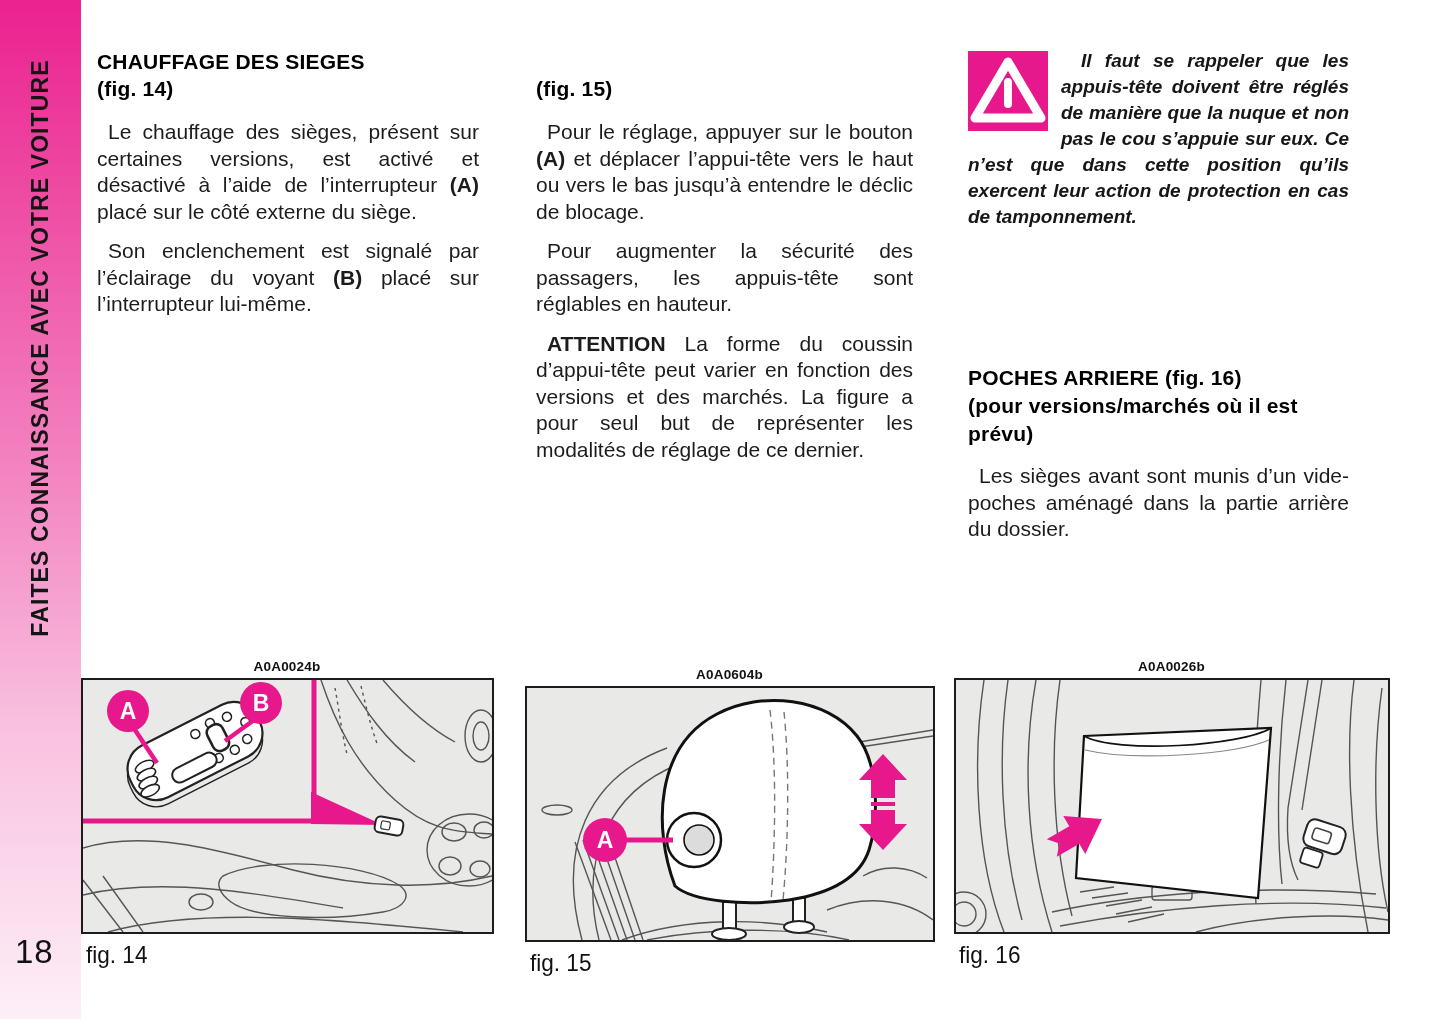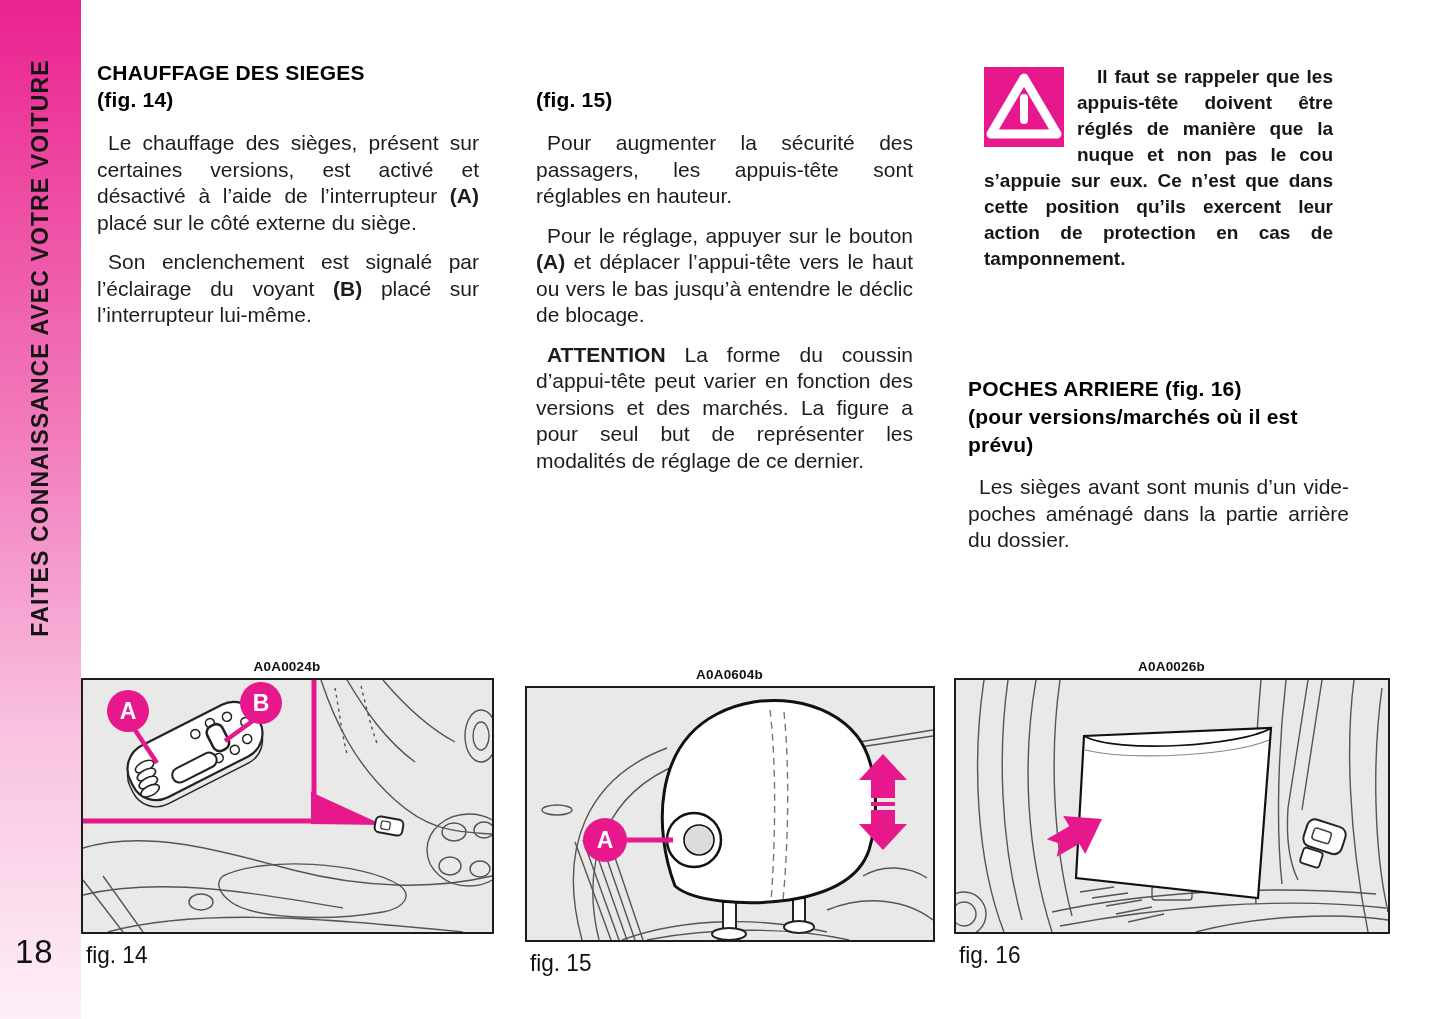--- a/index.html
+++ b/index.html
@@ -15,24 +15,24 @@
     white-space:nowrap; font-weight:bold; font-size:23px; letter-spacing:1.1px; color:#151515; }
   .pagenum { position:absolute; left:15px; top:933px; font-size:33px; font-weight:normal; color:#111; letter-spacing:1px; }
 
   
   .col { position:absolute; top:48px; }
   .col1 { left:97px;  width:382px; }
   .col2 { left:536px; width:377px; }
   .col3 { left:968px; width:381px; }
   .poches { position:absolute; left:968px; top:364px; width:381px; }
 
-  h2 { font-size:21px; font-weight:800; line-height:27px; letter-spacing:0.2px; margin:11px 0 17px 0; color:#000; }
+  h2 { font-size:21px; font-weight:800; line-height:27px; letter-spacing:0.2px; margin:0 0 17px 0; color:#000; }
   .poches h2 { line-height:28px; margin-bottom:15px; }
   .body { font-size:21px; line-height:26.5px; text-align:justify; text-indent:11px; margin:0 0 13px 0; }
-  .warn-text { font-size:19px; font-weight:bold; line-height:26px; text-align:justify; text-indent:20px; margin:16px; color:#161616; }
+  .warn-text { font-size:19px; font-weight:bold; line-height:26px; text-align:justify; text-indent:20px; margin:0; color:#161616;font-style:italic; }
   .warn-icon { float:left; width:80px; height:80px; margin:3px 13px 4px 0; background:var(--accent); }
   .warn-icon svg { display:block; width:100%; height:100%; }
 
   
   .figure { position:absolute; top:659px; }
   .fig14 { left:81px;  width:413px; }
   .fig15 { left:517px; width:410px; }
   .fig16 { left:954px; width:436px; }
   .figcode { text-align:center; font-size:13.5px; font-weight:bold; letter-spacing:0.2px; margin:0 1px 4px 0; color:#111; }
   .figframe { border:2.5px solid #1c1c1c; background:var(--figbg); height:256px; overflow:hidden; }
@@ -62,22 +62,22 @@
     </h2>
     <p class="body"><span>Le chauffage des sièges, présent sur certaines versions, est activé et désactivé à l’aide de l’interrupteur </span><strong>(A)</strong><span> placé sur le côté externe du siège.</span></p>
     <p class="body"><span>Son enclenchement est signalé par l’éclairage du voyant </span><strong>(B)</strong><span> placé sur l’interrupteur lui-même.</span></p>
   </section>
 
   <section class="col col2">
     <h2>
       <br>
       <span>(fig. 15)</span>
     </h2>
+    <p class="body"><span>Pour le réglage, appuyer sur le bouton </span><strong>(A)</strong><span> et déplacer l’appui-tête vers le haut ou vers le bas jusqu’à entendre le déclic de blocage.</span></p>
     <p class="body">Pour augmenter la sécurité des passagers, les appuis-tête sont réglables en hauteur.</p>
-    <p class="body"><span>Pour le réglage, appuyer sur le bouton </span><strong>(A)</strong><span> et déplacer l’appui-tête vers le haut ou vers le bas jusqu’à entendre le déclic de blocage.</span></p>
     <p class="body"><strong>ATTENTION</strong><span> La forme du coussin d’appui-tête peut varier en fonction des versions et des marchés. La figure a pour seul but de représenter les modalités de réglage de ce dernier.</span></p>
   </section>
 
   <section class="col col3">
     <p class="warn-text">
       <span class="warn-icon">
         <svg viewBox="0 0 80 80" aria-hidden="true">
           <polygon points="40,11 73,67 7,67" fill="none" stroke="#ffffff" stroke-width="9" stroke-linejoin="round"></polygon>
           <line x1="40" y1="31" x2="40" y2="53" stroke="#ffffff" stroke-width="8" stroke-linecap="round"></line>
         </svg>

